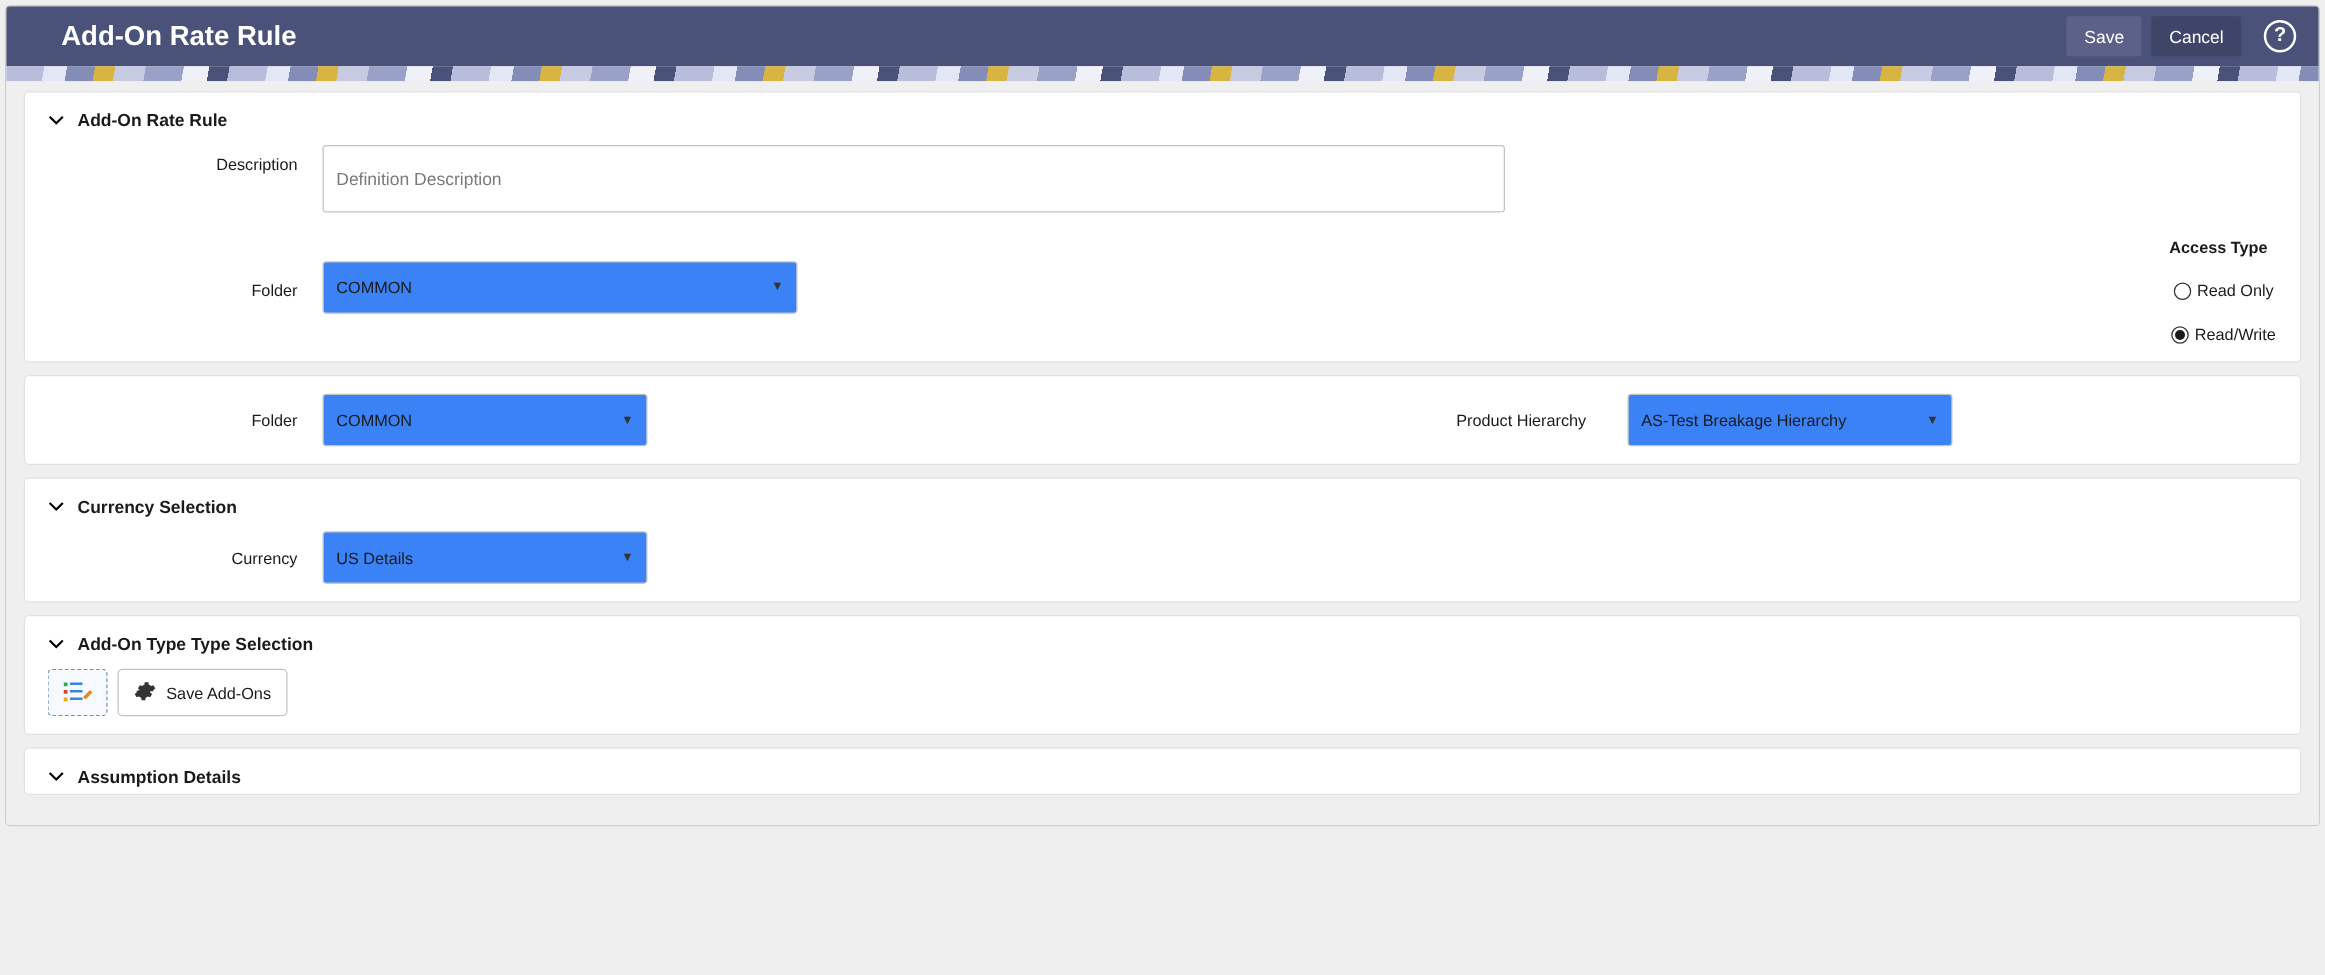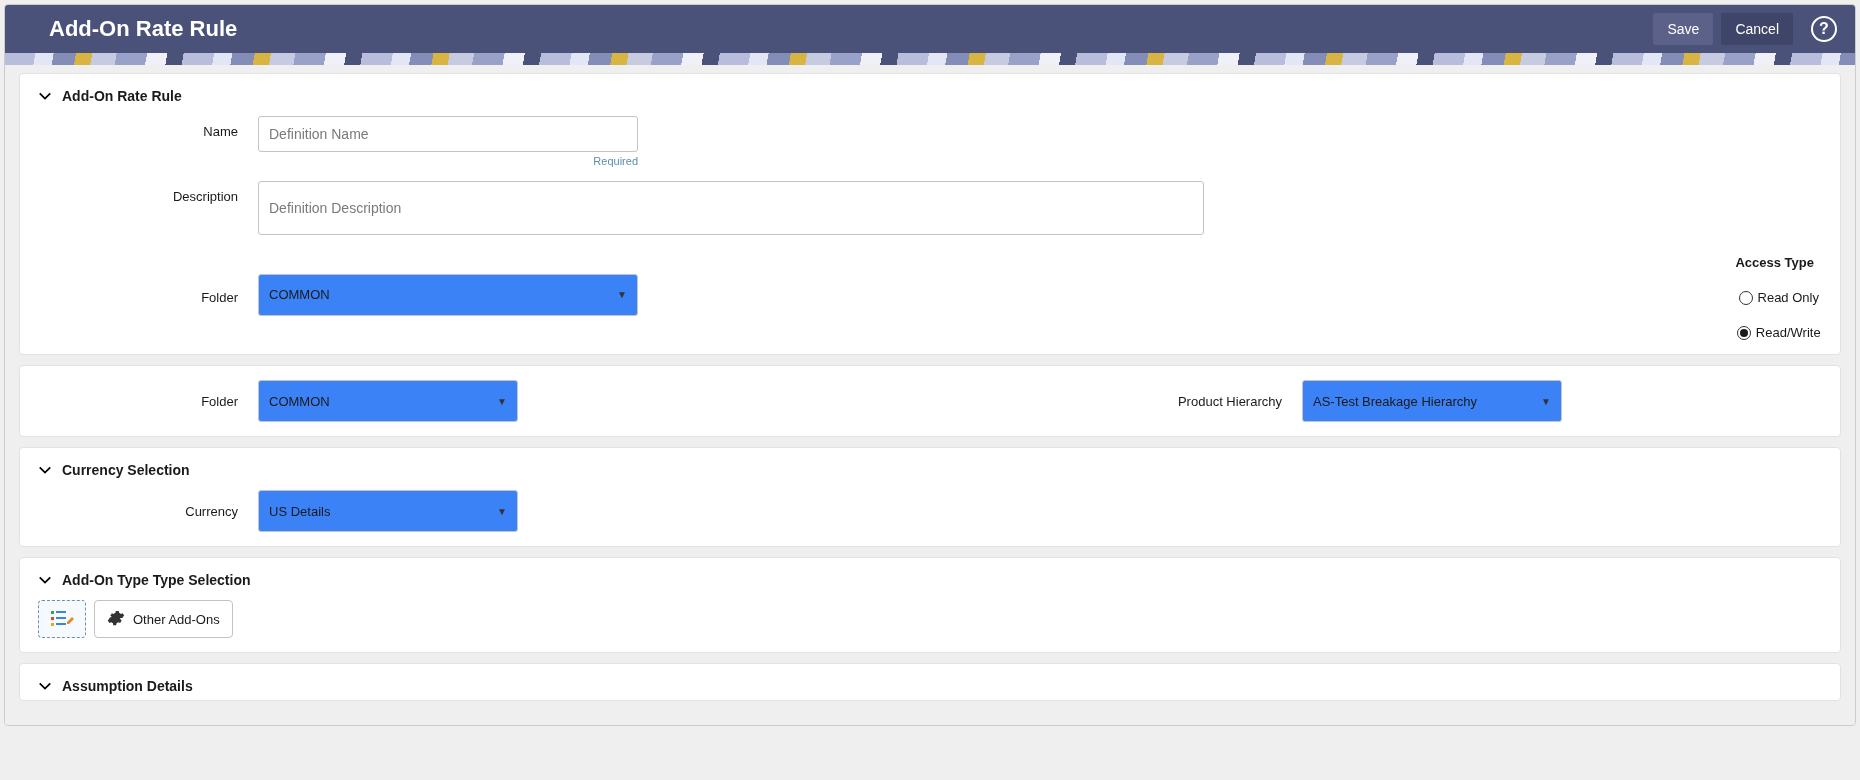--- a/index.html
+++ b/index.html
@@ -195,21 +195,21 @@
     align-items: flex-start;
   }
   .two-col .col { display: flex; align-items: center; }
   .two-col .label2 {
     font-size: 13px;
     padding-right: 20px;
     width: 220px;
     text-align: right;
   }
   .two-col .col.right .label2 { width: auto; padding-right: 20px; }
-  .two-col .col.right { margin-left: auto; margin-right: 260px; }
+  .two-col .col.right { margin-left: auto; margin-right: 260px; gap: 13px; }
 
   .rate-type-row { display: flex; align-items: center; }
   .rate-type-row .label { padding-top: 14px; width: 220px; }
   .icon-btn {
     width: 48px; height: 38px;
     border: 1px dashed #6b91b0;
     border-radius: 4px;
     background: #f6faff;
     display: inline-flex;
     align-items: center; justify-content: center;
@@ -248,27 +248,20 @@
     <div class="panel">
       <div class="panel-header">
         <span class="chev">
           <svg viewBox="0 0 16 16" width="14" height="14">
               <path d="M2 5 L8 11 L14 5" fill="none" stroke="#000" stroke-width="2"></path>
             </svg>
         </span>
         <span class="panel-title">Add-On Rate Rule</span>
       </div>
 
-      <div class="row">
-        <div class="label">Name</div>
-        <div class="field-col">
-          <input class="input-text" placeholder="Definition Name" style="">
-          <div class="hint">Required</div>
-        </div>
-      </div>
 
       <div class="row">
         <div class="label">Description</div>
         <div class="field-col">
           <input class="input-text wide" placeholder="Definition Description" style="">
         </div>
       </div>
 
       <div class="row" style="align-items:center;">
         <div class="label" style="padding-top:6px;">Folder</div>
@@ -353,21 +346,21 @@
             <rect x="7" y="15" width="10" height="2" fill="#3a86d8"></rect>
             <path d="M18 14 L23 9 L25 11 L20 16 L18 16 Z" fill="#e08a2c"></path>
           </svg>
         </span>
         <span class="chip-btn">
           <span>
             <svg width="18" height="18" viewBox="0 0 24 24">
               <path fill="#333" d="M12 8a4 4 0 100 8 4 4 0 000-8zm9 4a7.9 7.9 0 00-.13-1.4l2.1-1.64-2-3.46-2.47 1a8 8 0 00-2.42-1.4l-.38-2.6h-4l-.38 2.6a8 8 0 00-2.42 1.4l-2.47-1-2 3.46 2.1 1.64A8 8 0 003 12c0 .47.05.94.13 1.4l-2.1 1.64 2 3.46 2.47-1a8 8 0 002.42 1.4l.38 2.6h4l.38-2.6a8 8 0 002.42-1.4l2.47 1 2-3.46-2.1-1.64c.08-.46.13-.93.13-1.4z"></path>
             </svg>
           </span>
-          <span>Other Add-Ons</span>
+          <span>Save Add-Ons</span>
         </span>
       </div>
     </div>
 
     <div class="panel" style="padding-bottom:6px;">
       <div class="panel-header no-margin">
         <span class="chev">
           <svg viewBox="0 0 16 16" width="14" height="14">
               <path d="M2 5 L8 11 L14 5" fill="none" stroke="#000" stroke-width="2"></path>
             </svg>

